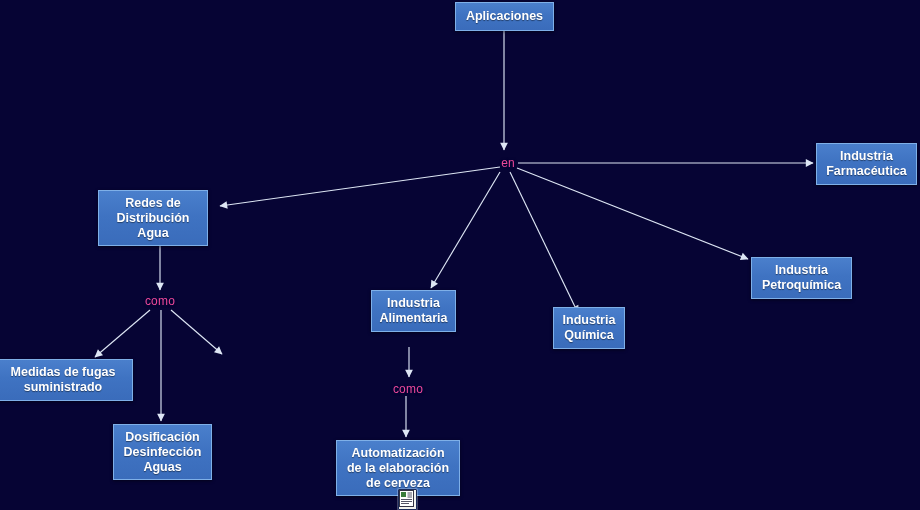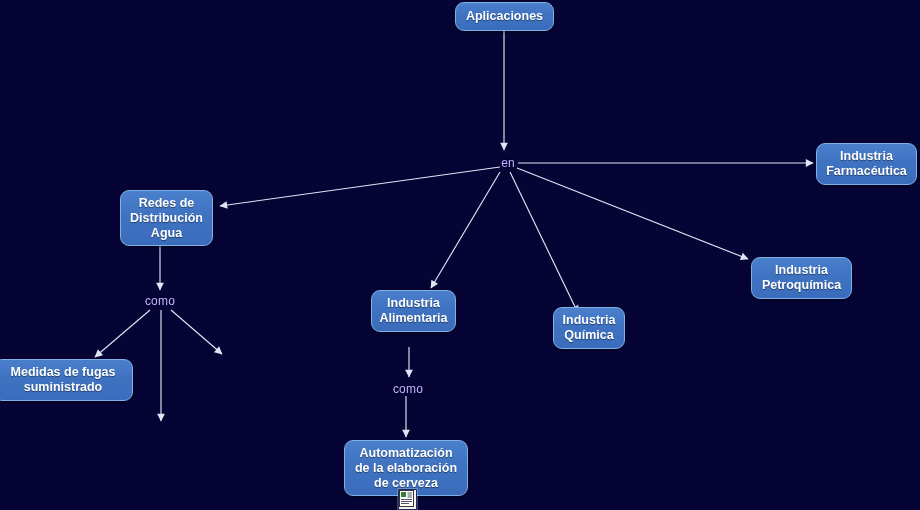--- a/index.html
+++ b/index.html
@@ -16,38 +16,38 @@
   }
   #wires{
     position:absolute;left:0;top:0;width:920px;height:510px;
     pointer-events:none;
   }
   .node{
     position:absolute;
     box-sizing:border-box;
     background:linear-gradient(180deg,#4a7fcc 0%,#3f73c2 45%,#3a6cbb 100%);
     border:1px solid #7fb0e8;
-    border-radius:9px;
+    border-radius:0;
     color:#ffffff;
     font-weight:bold;
     font-size:12.5px;
     line-height:15px;
     text-align:center;
     display:flex;
     flex-direction:column;
     align-items:center;
     justify-content:center;
     text-shadow:0 1px 1px rgba(0,0,0,.45);
     box-shadow:0 1px 3px rgba(0,0,0,.5);
     padding:4px 9px;
     white-space:pre;
   }
   .linklabel{
     position:absolute;
-    color:#c4b5fd;
+    color:#ec4899;
     font-size:12px;
     font-weight:normal;
     letter-spacing:.2px;
     text-align:center;
     white-space:nowrap;
     transform:translate(-50%,-50%);
     text-shadow:0 1px 2px #060434, 0 0 3px #060434;
   }
   .noteicon{
     position:absolute;
@@ -95,21 +95,21 @@
       <path d="M409,347 L409,377" marker-end="url(#arw)"></path>
 
       <path d="M406,396 L406,437" marker-end="url(#arw)"></path>
     </g>
   </svg>
 
   <div class="node" style="left:455px;top:2px;width:99px;height:29px;">
     <span>Aplicaciones</span>
   </div>
 
-  <div class="node" style="left:120px;top:190px;width:93px;height:56px;">
+  <div class="node" style="left:98px;top:190px;width:110px;height:56px;">
     <span>Redes de
 Distribución
 Agua</span>
   </div>
 
   <div class="node" style="left:816px;top:143px;width:101px;height:42px;">
     <span>Industria
 Farmacéutica</span>
   </div>
 
@@ -127,22 +127,27 @@
     <span>Industria
 Alimentaria</span>
   </div>
 
   <div class="node" style="left:-7px;top:359px;width:140px;height:42px;">
     <span>Medidas de fugas
 suministrado</span>
   </div>
 
 
+  <div class="node" style="left:113px;top:424px;width:99px;height:56px;">
+    <span>Dosificación
+Desinfección
+Aguas</span>
+  </div>
 
-  <div class="node" style="left:344px;top:440px;width:124px;height:56px;">
+  <div class="node" style="left:336px;top:440px;width:124px;height:56px;">
     <span>Automatización
 de la elaboración
 de cerveza</span>
   </div>
 
   <span class="noteicon" style="left:398px;top:489px;">
     <svg width="15" height="17" viewBox="0 0 15 17" style="display:block">
       <rect x="0.5" y="0.5" width="14" height="16" fill="#ffffff" stroke="#334"></rect>
       <rect x="2" y="2" width="5" height="5" fill="#3a7d3a"></rect>
       <rect x="8.5" y="2.5" width="4.5" height="1" fill="#556"></rect>

